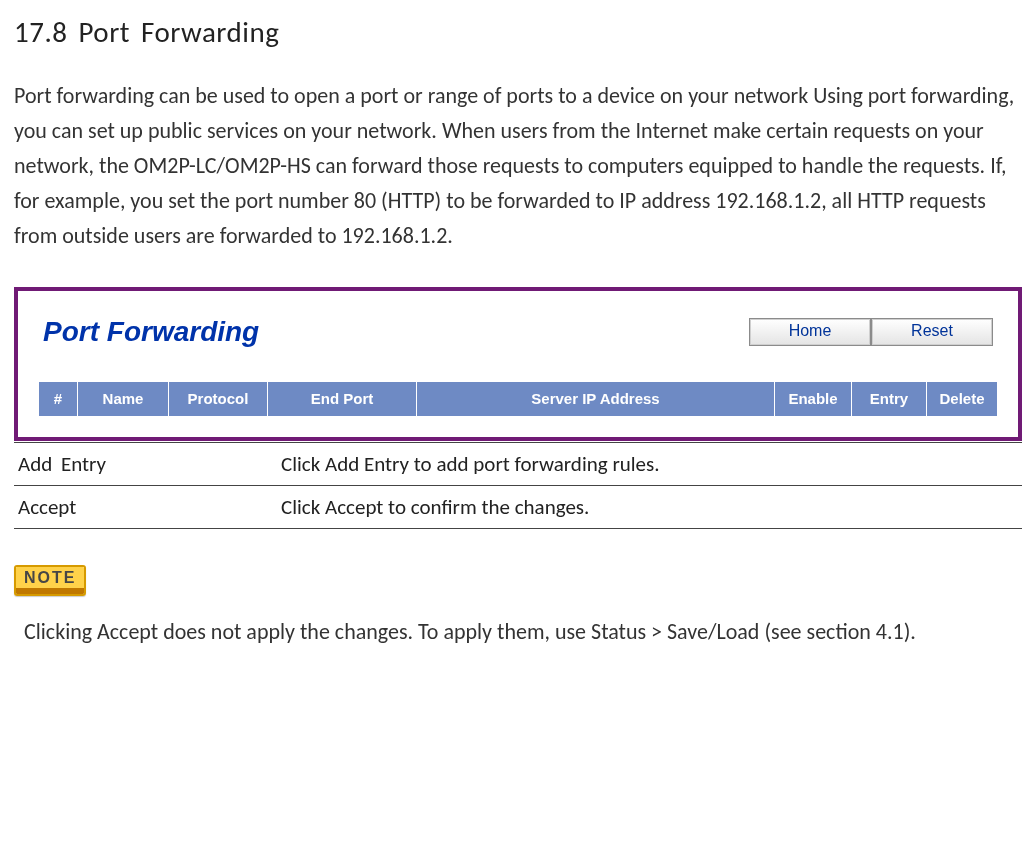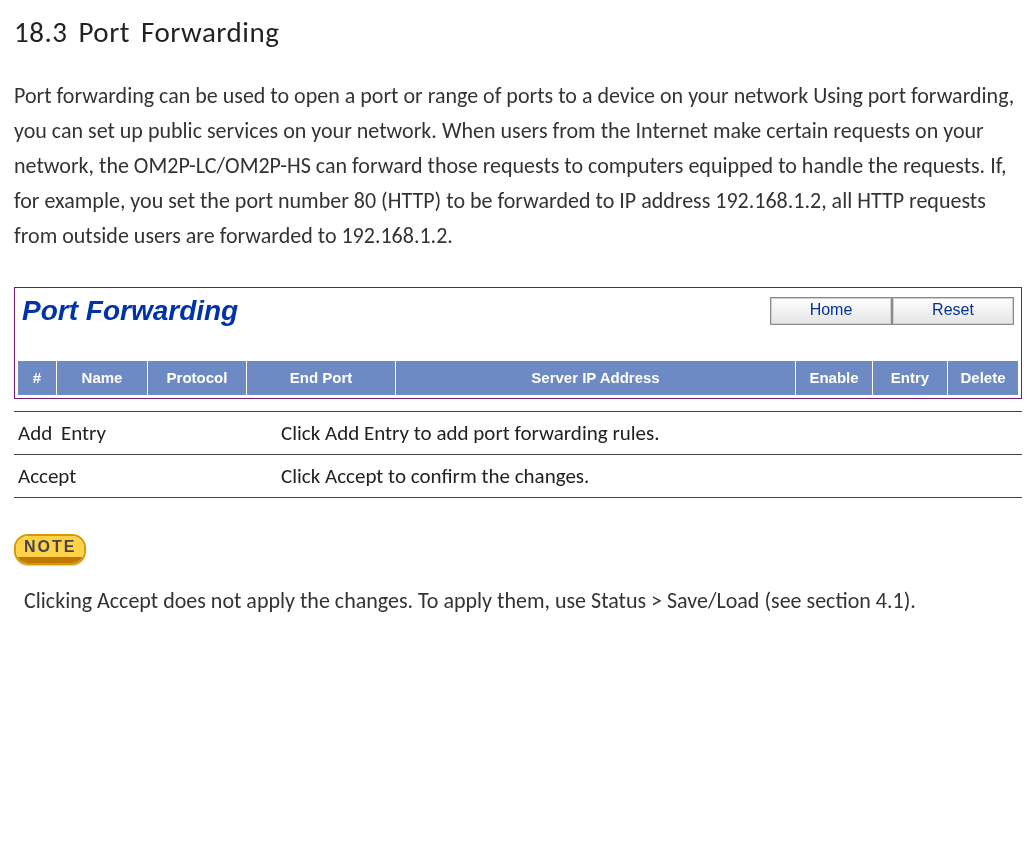--- a/index.html
+++ b/index.html
@@ -18,23 +18,23 @@
   }
   p.body {
     font-size: 22px;
     line-height: 35px;
     margin: 8px 0 34px 0;
     color: #333;
   }
 
   
   .panel-frame {
-    border: 1px solid #701a75;
-    padding: 3px;
-    margin-bottom: 12px;
+    border: 4px solid #701a75;
+    padding: 21px;
+    margin-bottom: 1px;
   }
   .panel-header {
     display: flex;
     align-items: center;
     padding: 4px 4px 6px 4px;
   }
   .panel-title {
     font-family: Arial, Helvetica, sans-serif;
     font-size: 28px;
     font-weight: bold;
@@ -115,21 +115,21 @@
     padding: 6px 4px;
     vertical-align: top;
     line-height: 30px;
   }
   table.defs td.k { width: 255px; word-spacing: 4px; }
 
   
   .note-icon {
     display: inline-block;
     border: 2px solid #d69a00;
-    border-radius: 14px;
+    border-radius: 3px;
     overflow: hidden;
     box-shadow: 0 1px 1px rgba(0,0,0,0.2);
   }
   .note-icon .bar1 {
     background: #ffd24a;
     color: #464646;
     font-family: Arial, sans-serif;
     font-size: 16px;
     font-weight: bold;
     letter-spacing: 2px;
@@ -147,21 +147,21 @@
     margin: 14px 0 0 0;
     color: #333;
   }
   p.note-text .indent { display:inline-block; width:10px; }
 </style>
 </head>
 <body>
 
 
 
-<h1 class="section">18.3  Port  Forwarding</h1>
+<h1 class="section">17.8  Port  Forwarding</h1>
 
 <p class="body">Port forwarding can be used to open a port or range of ports to a device on your network Using port forwarding, you can set up public services on your network. When users from the Internet make certain requests on your network, the OM2P-LC/OM2P-HS can forward those requests to computers equipped to handle the requests. If, for example, you set the port number 80 (HTTP) to be forwarded to IP address 192.168.1.2, all HTTP requests from outside users are forwarded to 192.168.1.2.</p>
 
 <div class="panel-frame">
   <div class="panel-header">
     <div class="panel-title">Port Forwarding</div>
     <div class="panel-buttons">
       <div class="topbtn">Home</div>
       <div class="topbtn">Reset</div>
     </div>

